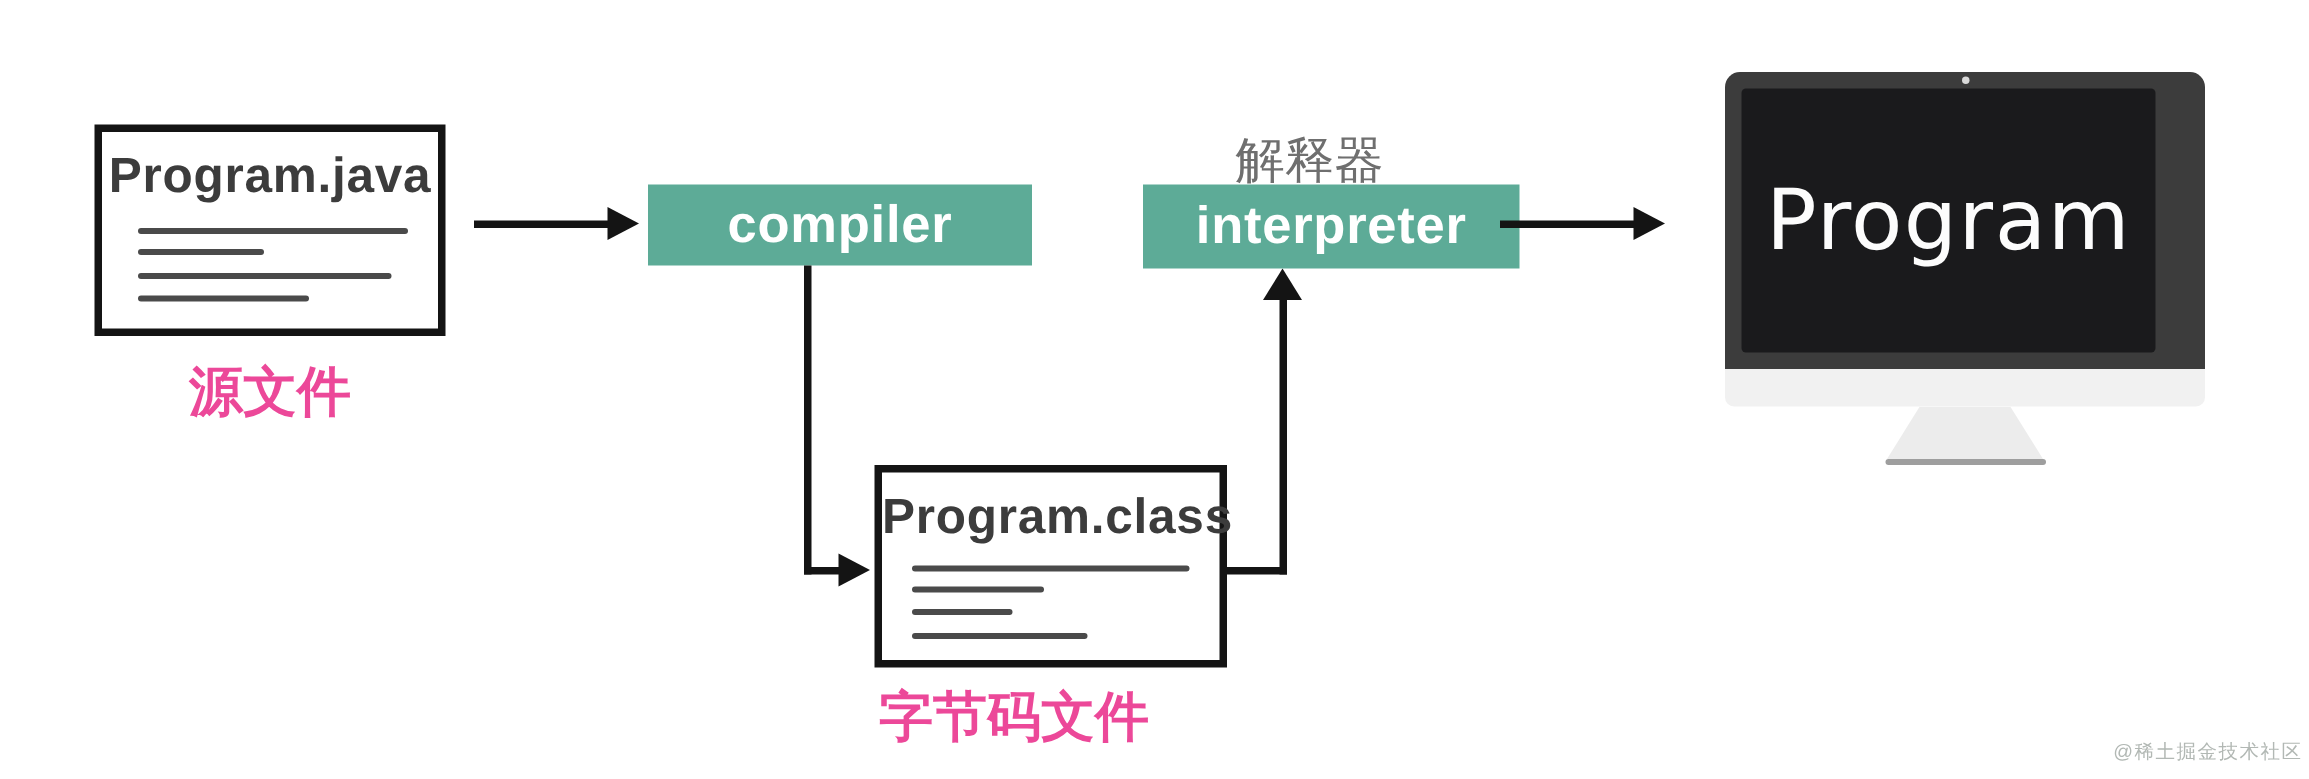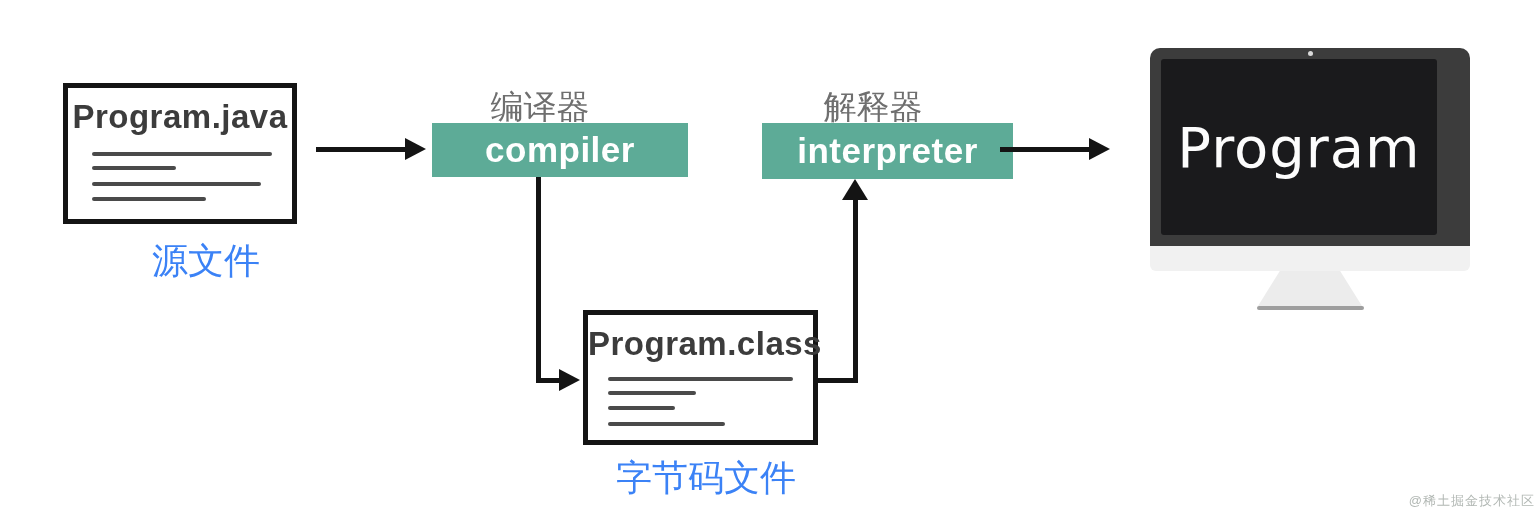--- a/index.html
+++ b/index.html
@@ -32,24 +32,24 @@
   .text-line {
     position: absolute;
     height: 4px;
     background: #4a4a4a;
     border-radius: 2px;
   }
 
   
   .cn-label {
     position: absolute;
-    text-align: right;
-    color: #3b82f6;
+    text-align: center;
+    color: #ec4899;
     font-size: 36px;
-    font-weight: 400;
+    font-weight: 700;
     white-space: nowrap;
   }
   .cn-title {
     position: absolute;
     text-align: center;
     color: #6f6f6f;
     font-size: 33px;
     font-weight: 500;
     white-space: nowrap;
   }
@@ -152,21 +152,20 @@
     <div class="text-line" style="left:24px; top:64px; width:180px;"></div>
     <div class="text-line" style="left:24px; top:78px; width:84px;"></div>
     <div class="text-line" style="left:24px; top:94px; width:169px;"></div>
     <div class="text-line" style="left:24px; top:109px; width:114px;"></div>
   </div>
   <div class="cn-label" style="left:100px; top:237px; width:160px;">源文件</div>
 
   <div class="hline" style="left:316px; top:147px; width:92px;"></div>
   <div class="head-right" style="left:405px; top:138px;"></div>
 
-  <div class="cn-title" style="left:440px; top:85px; width:200px;">编译器</div>
   <div class="teal-box" style="left:432px; top:123px; width:256px; height:54px;">
     <span>compiler</span>
   </div>
 
   <div class="vline" style="left:536px; top:177px; height:206px;"></div>
   <div class="hline" style="left:536px; top:378px; width:26px;"></div>
   <div class="head-right" style="left:559px; top:369px;"></div>
 
   <div class="file-box" style="left:583px; top:310px; width:235px; height:135px;">
     <div class="file-title" style="top:10px;">Program.class</div>

